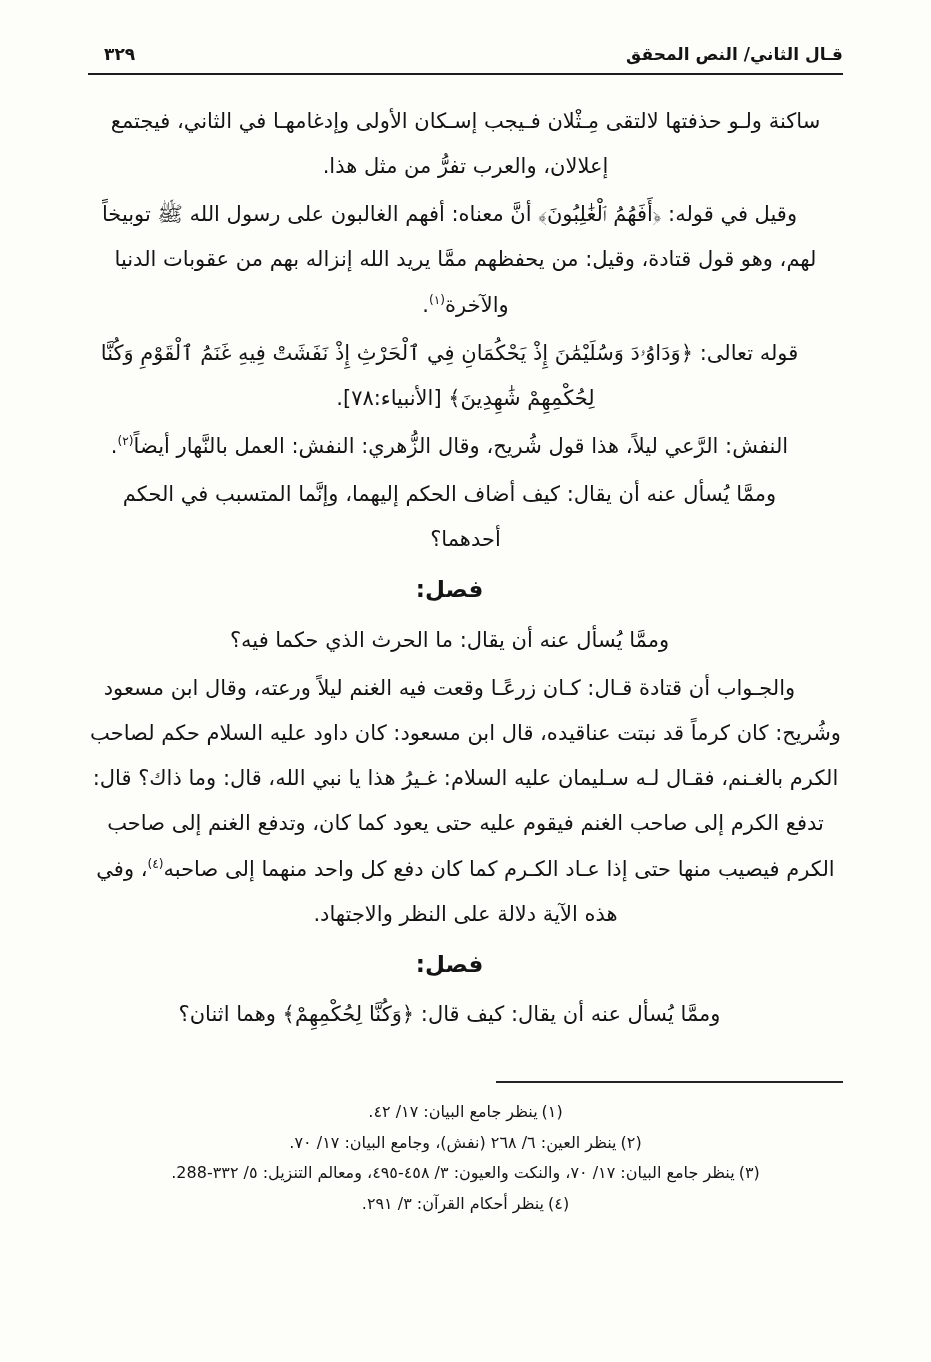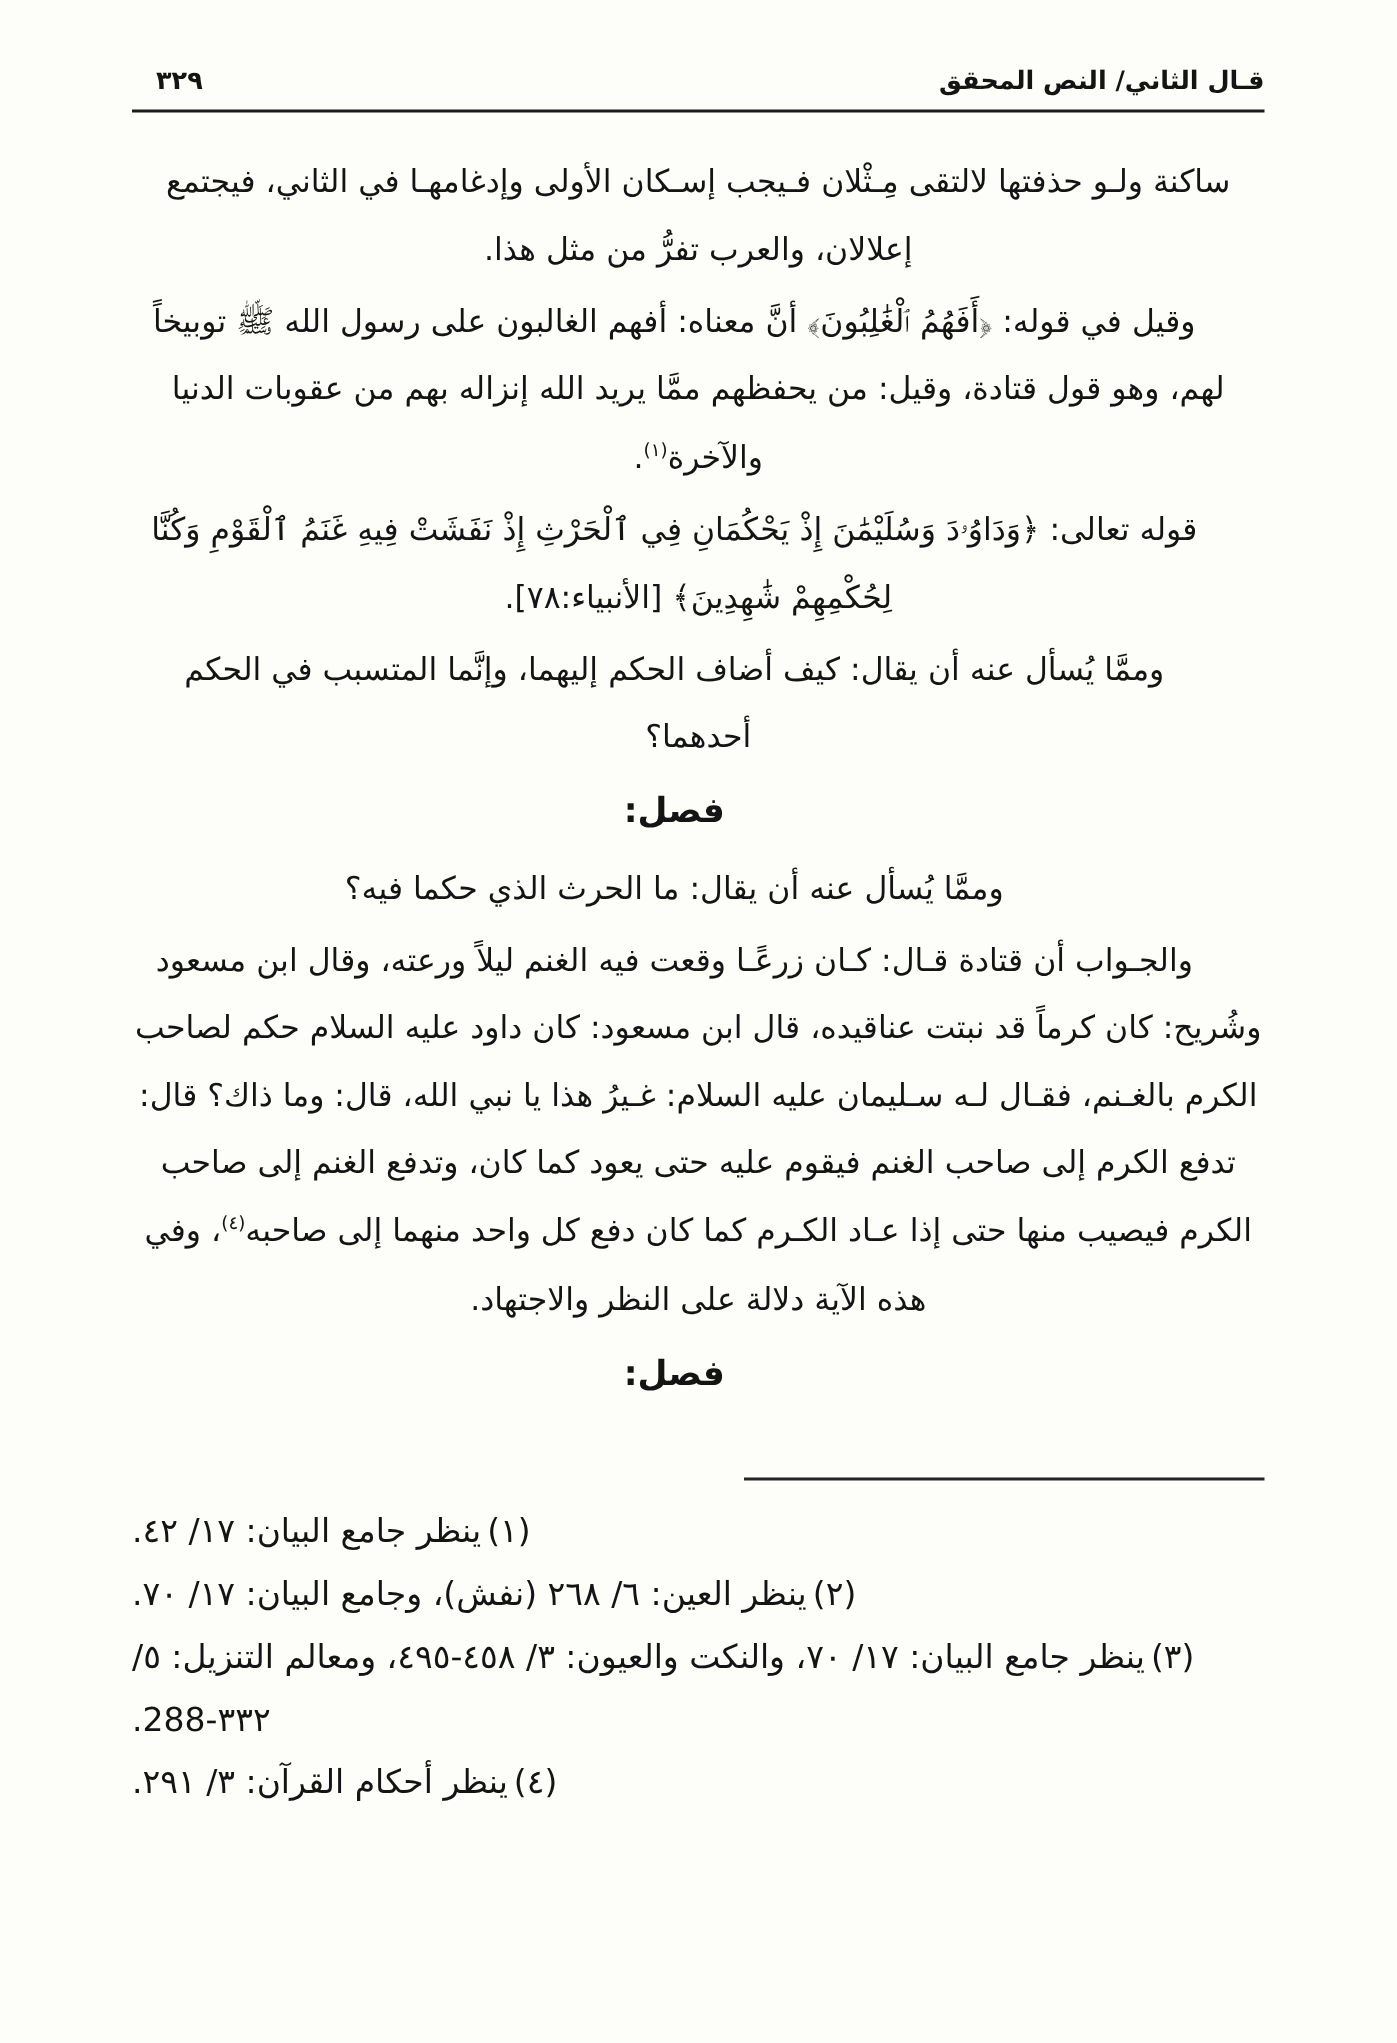--- a/index.html
+++ b/index.html
@@ -66,23 +66,23 @@
   .footnotes {
     margin-top: 44px;
   }
   .fn-separator {
     width: 46%;
     border: 0;
     border-top: 2px solid #242424;
     margin: 0 0 14px 0; 
   }
   .footnote {
-    font-size: 22px;
+    font-size: 16px;
     line-height: 1.9;
-    text-align: left;
+    text-align: center;
   }
   .footnote .fn-marker {
     margin-left: 4px;
   }
 </style>
 </head>
 <body>
 
 <div class="page">
 
@@ -92,32 +92,34 @@
   </div>
 
   <div class="content">
 
     <p class="flush"><span>ساكنة ولـو حذفتها لالتقى مِـثْلان فـيجب إسـكان الأولى وإدغامهـا في الثاني، فيجتمع إعلالان، والعرب تفرُّ من مثل هذا.</span></p>
 
     <p><span>وقيل في قوله: ﴿أَفَهُمُ ٱلْغَٰلِبُونَ﴾ أنَّ معناه: أفهم الغالبون على رسول الله ﷺ توبيخاً لهم، وهو قول قتادة، وقيل: من يحفظهم ممَّا يريد الله إنزاله بهم من عقوبات الدنيا والآخرة</span><sup class="fn-ref">(١)</sup><span>.</span></p>
 
     <p class="verse-par"><span>قوله تعالى: ﴿وَدَاوُۥدَ وَسُلَيْمَٰنَ إِذْ يَحْكُمَانِ فِي ٱلْحَرْثِ إِذْ نَفَشَتْ فِيهِ غَنَمُ ٱلْقَوْمِ وَكُنَّا لِحُكْمِهِمْ شَٰهِدِينَ﴾ [الأنبياء:٧٨].</span></p>
 
+    <p><span>النفش: الرَّعي ليلاً، هذا قول شُريح، وقال الزُّهري: النفش: العمل بالنَّهار أيضاً</span><sup class="fn-ref">(٢)</sup><span>.</span></p>
 
     <p><span>وممَّا يُسأل عنه أن يقال: كيف أضاف الحكم إليهما، وإنَّما المتسبب في الحكم أحدهما؟</span></p>
 
 
     <p class="fasl-heading">فصل:</p>
 
     <p><span>وممَّا يُسأل عنه أن يقال: ما الحرث الذي حكما فيه؟</span></p>
 
     <p><span>والجـواب أن قتادة قـال: كـان زرعًـا وقعت فيه الغنم ليلاً ورعته، وقال ابن مسعود وشُريح: كان كرماً قد نبتت عناقيده، قال ابن مسعود: كان داود عليه السلام حكم لصاحب الكرم بالغـنم، فقـال لـه سـليمان عليه السلام: غـيرُ هذا يا نبي الله، قال: وما ذاك؟ قال: تدفع الكرم إلى صاحب الغنم فيقوم عليه حتى يعود كما كان، وتدفع الغنم إلى صاحب الكرم فيصيب منها حتى إذا عـاد الكـرم كما كان دفع كل واحد منهما إلى صاحبه</span><sup class="fn-ref">(٤)</sup><span>، وفي هذه الآية دلالة على النظر والاجتهاد.</span></p>
 
     <p class="fasl-heading">فصل:</p>
 
+    <p><span>وممَّا يُسأل عنه أن يقال: كيف قال: ﴿وَكُنَّا لِحُكْمِهِمْ﴾ وهما اثنان؟</span></p>
 
   </div>
 
   <div class="footnotes">
     <hr class="fn-separator">
 
     <div class="footnote"><span class="fn-marker">(١)</span><span>ينظر جامع البيان: ١٧/ ٤٢.</span></div>
 
     <div class="footnote"><span class="fn-marker">(٢)</span><span>ينظر العين: ٦/ ٢٦٨ (نفش)، وجامع البيان: ١٧/ ٧٠.</span></div>
 

